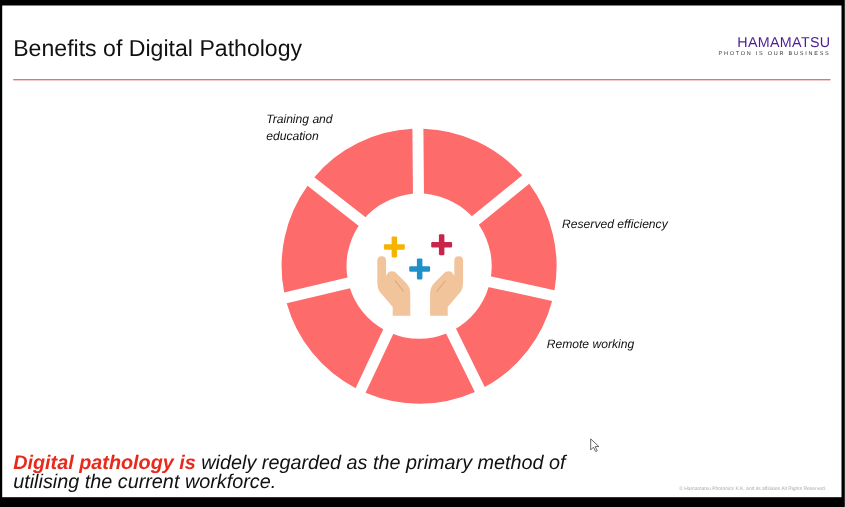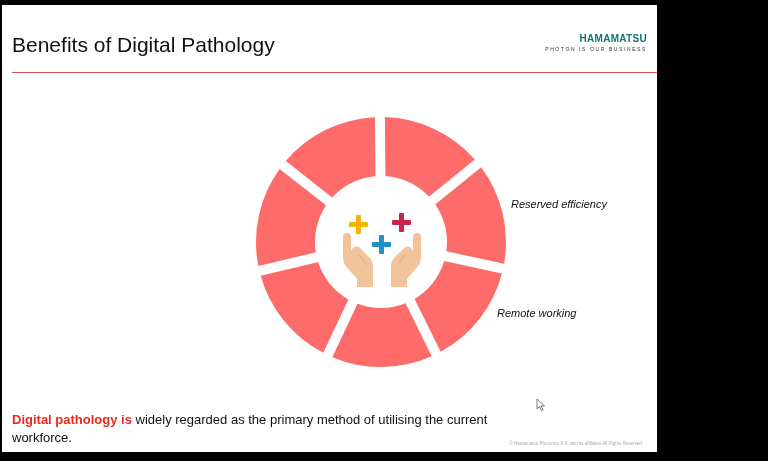--- a/index.html
+++ b/index.html
@@ -1,25 +1,25 @@
 <!DOCTYPE html>
 <html><head>
 <meta charset="utf-8">
 <style>
   html, body { margin: 0; padding: 0; }
   body { width: 768px; height: 461px; background: #000; position: relative; overflow: hidden; font-family: "Liberation Sans", sans-serif; }
-  .slide { position: absolute; left: 2px; top: 5px; width: 655px; height: 447px; background: #fff; overflow: hidden; }
+  .slide { position: absolute; left: 2px; top: 5px; width: 763px; height: 447px; background: #fff; overflow: hidden; }
   .title { position: absolute; left: 10px; top: 28px; font-size: 21px; color: #111; white-space: nowrap; }
   .rule { position: absolute; left: 10px; top: 67px; width: 743px; height: 1px; background: #d9534f; }
   .logo { position: absolute; right: 10px; top: 27px; text-align: right; }
-  .logo-main { font-size: 10px; font-weight: bold; color: #0f766e; letter-spacing: 0.3px; line-height: 13px; }
+  .logo-main { font-size: 13px; font-weight: normal; color: #4c1d95; letter-spacing: 0.3px; line-height: 13px; }
   .logo-sub { font-size: 5px; color: #333; letter-spacing: 1.6px; line-height: 8px; }
   .ring { position: absolute; left: 0; top: 0; }
   .label { position: absolute; font-size: 11px; font-style: italic; color: #111; line-height: 14.5px; white-space: nowrap; }
-  .footer-text { position: absolute; left: 10px; top: 406px; font-size: 13px; color: #111; line-height: 18px; width: 520px; }
+  .footer-text { position: absolute; left: 10px; top: 406px; font-size: 18px; color: #111; line-height: 18px; width: 520px; font-style: italic; }
   .hl { color: #e8291c; font-weight: bold; }
   .copyright { position: absolute; right: 14px; top: 436px; font-size: 4.5px; color: #aaa; white-space: nowrap; }
   .cursor { position: absolute; left: 534px; top: 393px; }
 </style>
 </head>
 <body>
 
 <div class="slide">
   <div class="title">Benefits of Digital Pathology</div>
   <div class="logo">
@@ -54,20 +54,24 @@
     <g>
       <rect x="397" y="208" width="5" height="19" rx="1" fill="#c8254a"></rect>
       <rect x="390" y="215" width="19" height="5" rx="1" fill="#c8254a"></rect>
     </g>
     <g>
       <rect x="377" y="230" width="5" height="19" rx="1" fill="#1f91c8"></rect>
       <rect x="370" y="237" width="19" height="5" rx="1" fill="#1f91c8"></rect>
     </g>
   </svg>
 
+  <div class="label" style="left:240px; top:97px;">
+    <div>Training and</div>
+    <div>education</div>
+  </div>
   <div class="label" style="left:509px; top:192px;">
     <div>Reserved efficiency</div>
   </div>
   <div class="label" style="left:495px; top:301px;">
     <div>Remote working</div>
   </div>
 
   <div class="footer-text"><span class="hl">Digital pathology is</span><span> widely regarded as the primary method of utilising the current workforce.</span></div>
 
   <div class="copyright">© Hamamatsu Photonics K.K. and its affiliates All Rights Reserved.</div>

